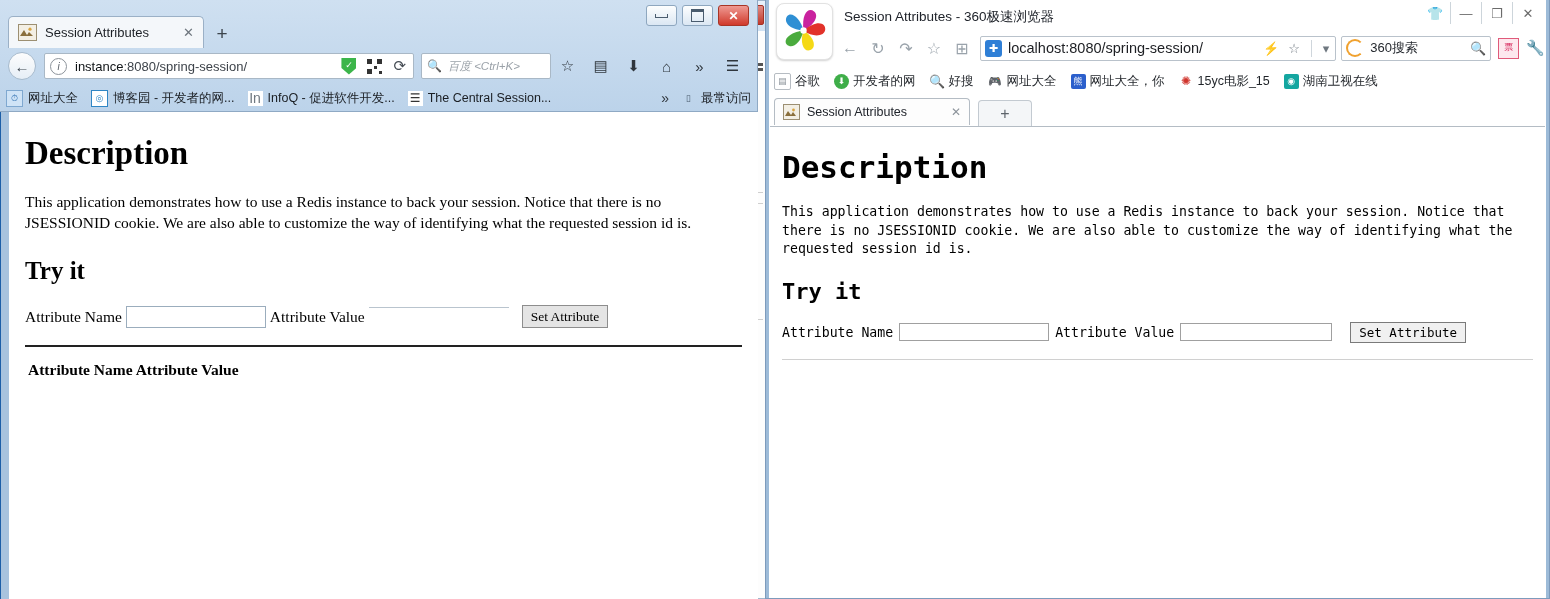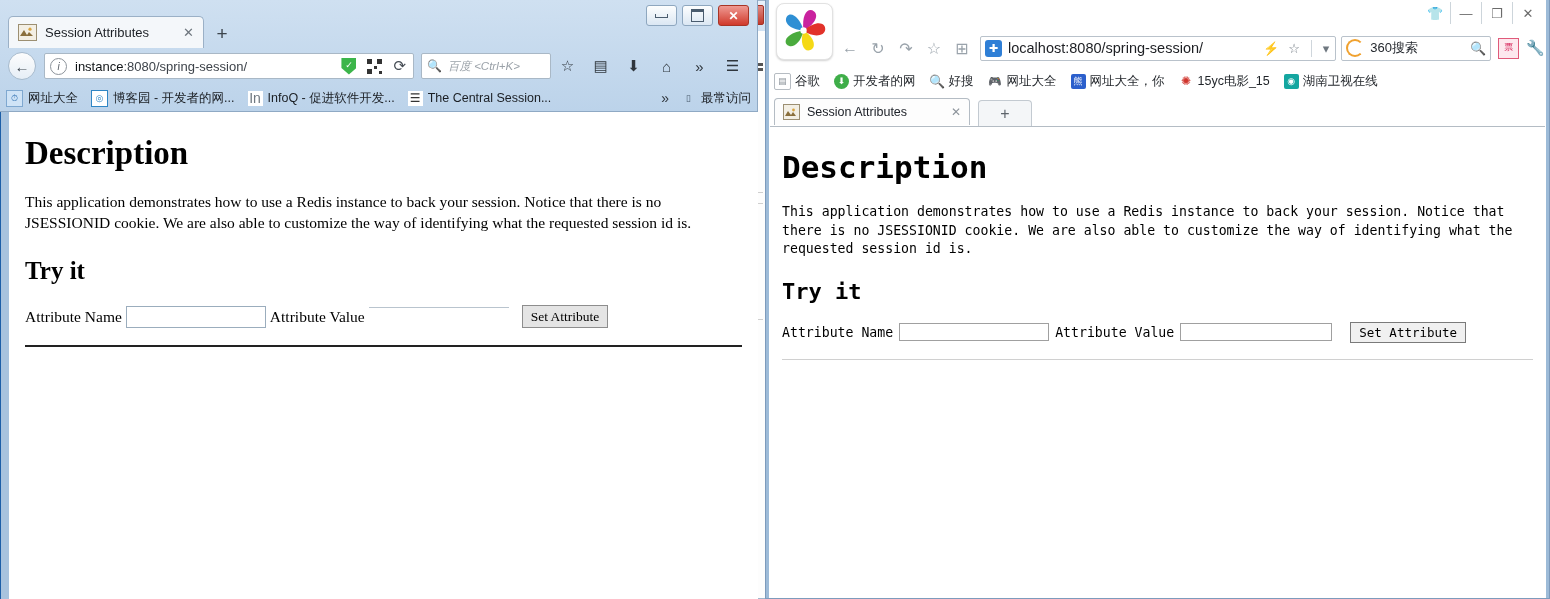--- a/index.html
+++ b/index.html
@@ -189,20 +189,21 @@
         <g transform="translate(50,50)">
           <path d="M0,0 C-4,-34 10,-44 20,-36 C30,-28 20,-10 0,0 Z" fill="#c9229e"></path>
           <path d="M0,0 C26,-22 42,-14 41,-2 C40,11 18,14 0,0 Z" fill="#e2322a"></path>
           <path d="M0,0 C22,14 24,32 13,37 C1,42 -8,24 0,0 Z" fill="#f5d916"></path>
           <path d="M0,0 C-6,26 -22,35 -31,27 C-40,18 -26,3 0,0 Z" fill="#4aab3d"></path>
           <path d="M0,0 C-28,-2 -38,-17 -31,-27 C-23,-37 -6,-24 0,0 Z" fill="#2e8fd4"></path>
           <circle r="6" fill="#ffffff"></circle>
         </g>
       </svg>
     </div>
+    <div class="wtitle">Session Attributes - 360极速浏览器</div>
     <div class="wbtns">
       <div class="wbtn">👕</div>
       <div class="wbtn">—</div>
       <div class="wbtn">❐</div>
       <div class="wbtn">✕</div>
     </div>
   </div>
 
   <div class="navbar">
     <div class="navico">←</div>
@@ -379,14 +380,18 @@
     <p class="pg">This application demonstrates how to use a Redis instance to back your session. Notice that there is no JSESSIONID cookie. We are also able to customize the way of identifying what the requested session id is.</p>
     <h2 class="pg">Try it</h2>
     <div class="formrow">
       <span>Attribute Name</span>
       <input class="a" type="text" value="" style="">
       <span>Attribute Value</span>
       <input class="b" type="text" value="" style="">
       <button class="setbtn">Set Attribute</button>
     </div>
     <hr class="pg">
+    <div class="thead">
+      <span>Attribute Name</span>
+      <span>Attribute Value</span>
+    </div>
   </div>
 </div>
 
 </body></html>

